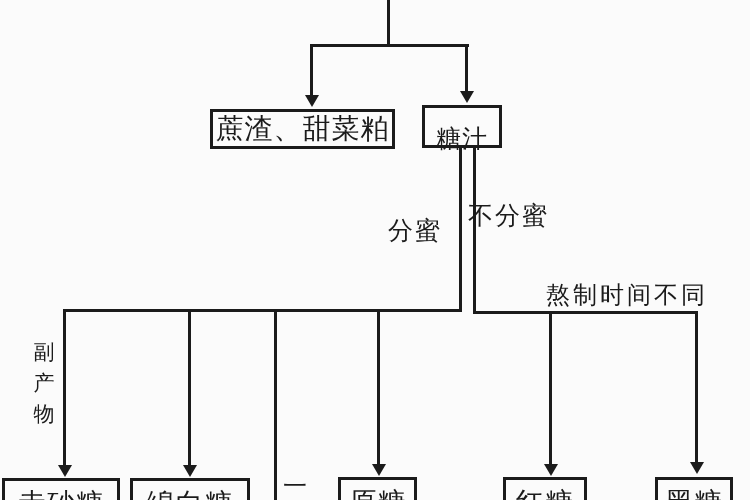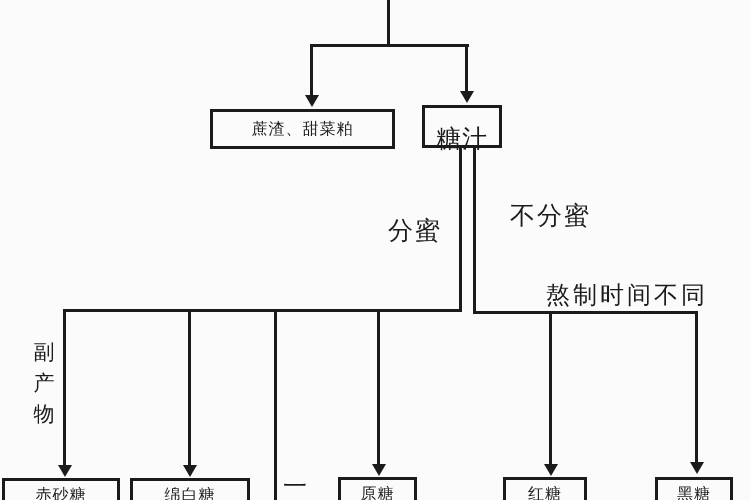--- a/index.html
+++ b/index.html
@@ -31,21 +31,21 @@
     position: absolute;
     border: 3px solid #1b1b1b;
     background: #fbfbfb;
     box-sizing: border-box;
     display: flex;
     align-items: center;
     justify-content: center;
     text-align: center;
   }
   .node span {
-    font-size: 16px;
+    font-size: 28px;
     letter-spacing: 1px;
     color: #1b1b1b;
     white-space: nowrap;
   }
   .node.clipped {
     align-items: flex-start;
   }
   .node.clipped span {
     padding-top: 4px;
   }
@@ -90,21 +90,21 @@
     <span>蔗渣、甜菜粕</span>
   </div>
   <div class="node" style="left:422px; top:105px; width:80px; height:43px;">
     <span style="font-size:25px;margin-top:24px;">糖汁</span>
   </div>
 
   <div class="line" style="left:459px; top:147px; width:3px; height:164px;"></div>
   <div class="line" style="left:473px; top:147px; width:3px; height:166px;"></div>
 
   <div class="label label-branch" style="left:388px; top:202px;margin-top:12px;">分蜜</div>
-  <div class="label label-branch" style="left:510px; top:199px;">不分蜜</div>
+  <div class="label label-branch" style="left:468px; top:199px;">不分蜜</div>
   <div class="label label-note" style="left:546px; top:279px;">熬制时间不同</div>
 
   <div class="line" style="left:64px; top:309px; width:398px; height:3px;"></div>
 
   <div class="line" style="left:473px; top:311px; width:225px; height:3px;"></div>
 
   <div class="line" style="left:63px; top:309px; width:3px; height:158px;"></div>
   <div class="arrow-down" style="left:58px; top:465px;"></div>
 
   <div class="line" style="left:188px; top:309px; width:3px; height:158px;"></div>

